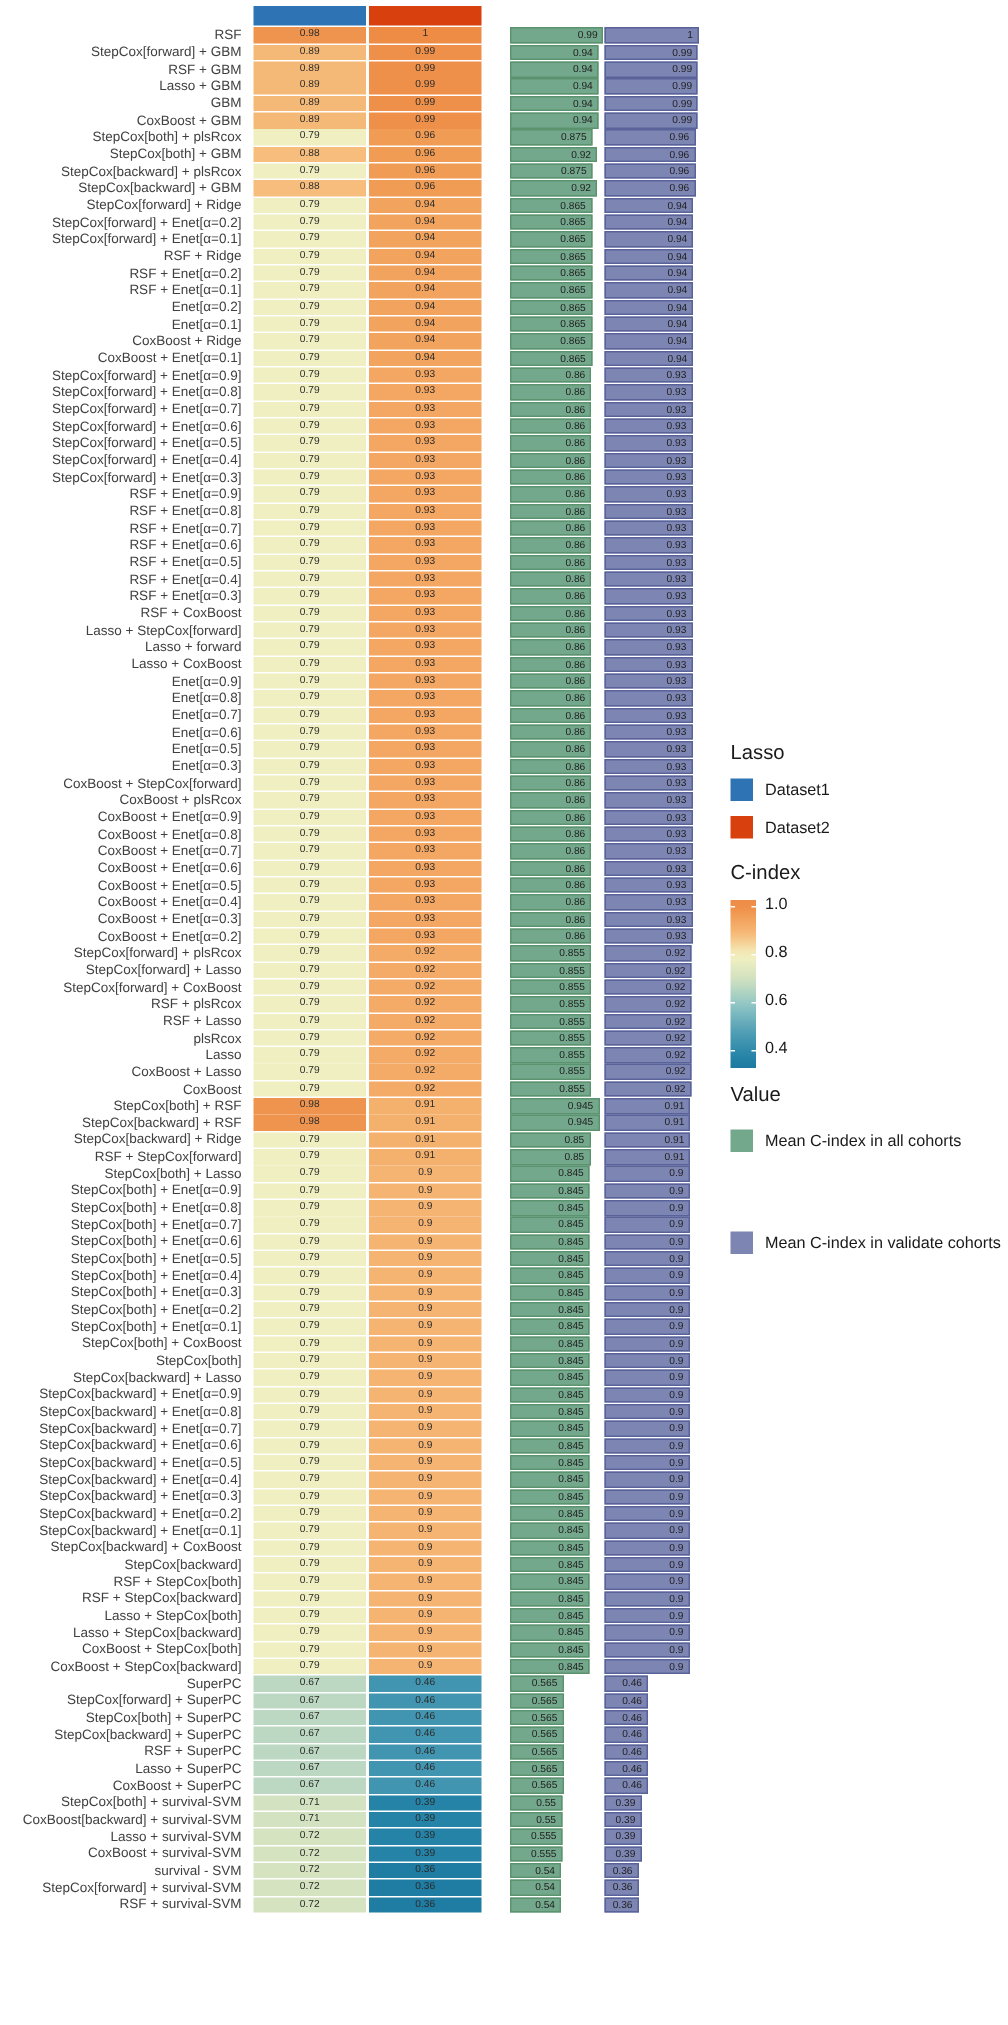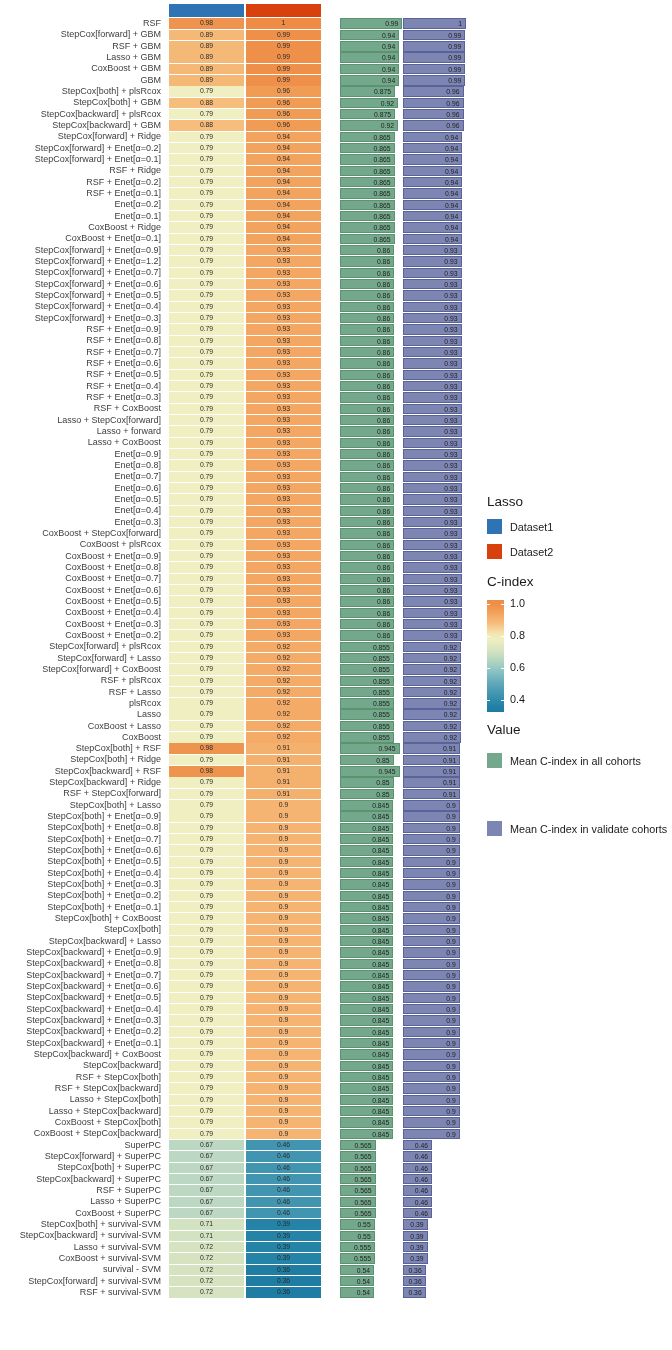--- a/index.html
+++ b/index.html
@@ -82,42 +82,42 @@
         <div class="cell c1" style="background: rgb(245, 185, 119);">0.89</div>
         <div class="cell c2" style="background: rgb(239, 144, 74);">0.99</div>
         <div class="gwrap">
           <div class="bar gbar" style="width: 59.2px;">0.94</div>
         </div>
         <div class="pwrap">
           <div class="bar pbar" style="width: 62.4px;">0.99</div>
         </div>
       </div>
       <div class="row">
+        <span class="rlabel">GBM</span>
+        <div class="cell c1" style="background: rgb(245, 185, 119);">0.89</div>
+        <div class="cell c2" style="background: rgb(239, 144, 74);">0.99</div>
+        <div class="gwrap">
+          <div class="bar gbar" style="width: 59.2px;">0.94</div>
+        </div>
+        <div class="pwrap">
+          <div class="bar pbar" style="width: 62.4px;">0.99</div>
+        </div>
+      </div>
+      <div class="row">
         <span class="rlabel">CoxBoost + GBM</span>
         <div class="cell c1" style="background: rgb(245, 185, 119);">0.89</div>
         <div class="cell c2" style="background: rgb(239, 144, 74);">0.99</div>
         <div class="gwrap">
           <div class="bar gbar" style="width: 59.2px;">0.94</div>
         </div>
         <div class="pwrap">
           <div class="bar pbar" style="width: 62.4px;">0.99</div>
         </div>
       </div>
       <div class="row">
-        <span class="rlabel">GBM</span>
-        <div class="cell c1" style="background: rgb(245, 185, 119);">0.89</div>
-        <div class="cell c2" style="background: rgb(239, 144, 74);">0.99</div>
-        <div class="gwrap">
-          <div class="bar gbar" style="width: 59.2px;">0.94</div>
-        </div>
-        <div class="pwrap">
-          <div class="bar pbar" style="width: 62.4px;">0.99</div>
-        </div>
-      </div>
-      <div class="row">
         <span class="rlabel">StepCox[both] + plsRcox</span>
         <div class="cell c1" style="background: rgb(240, 239, 193);">0.79</div>
         <div class="cell c2" style="background: rgb(240, 156, 85);">0.96</div>
         <div class="gwrap">
           <div class="bar gbar" style="width: 55.1px;">0.875</div>
         </div>
         <div class="pwrap">
           <div class="bar pbar" style="width: 60.5px;">0.96</div>
         </div>
       </div>
@@ -269,21 +269,21 @@
         <div class="cell c1" style="background: rgb(240, 239, 193);">0.79</div>
         <div class="cell c2" style="background: rgb(243, 167, 99);">0.93</div>
         <div class="gwrap">
           <div class="bar gbar" style="width: 54.2px;">0.86</div>
         </div>
         <div class="pwrap">
           <div class="bar pbar" style="width: 58.6px;">0.93</div>
         </div>
       </div>
       <div class="row">
-        <span class="rlabel">StepCox[forward] + Enet[α=1.2]</span>
+        <span class="rlabel">StepCox[forward] + Enet[α=0.8]</span>
         <div class="cell c1" style="background: rgb(240, 239, 193);">0.79</div>
         <div class="cell c2" style="background: rgb(243, 167, 99);">0.93</div>
         <div class="gwrap">
           <div class="bar gbar" style="width: 54.2px;">0.86</div>
         </div>
         <div class="pwrap">
           <div class="bar pbar" style="width: 58.6px;">0.93</div>
         </div>
       </div>
       <div class="row">
@@ -501,31 +501,20 @@
         <div class="cell c2" style="background: rgb(243, 167, 99);">0.93</div>
         <div class="gwrap">
           <div class="bar gbar" style="width: 54.2px;">0.86</div>
         </div>
         <div class="pwrap">
           <div class="bar pbar" style="width: 58.6px;">0.93</div>
         </div>
       </div>
       <div class="row">
         <span class="rlabel">Enet[α=0.5]</span>
-        <div class="cell c1" style="background: rgb(240, 239, 193);">0.79</div>
-        <div class="cell c2" style="background: rgb(243, 167, 99);">0.93</div>
-        <div class="gwrap">
-          <div class="bar gbar" style="width: 54.2px;">0.86</div>
-        </div>
-        <div class="pwrap">
-          <div class="bar pbar" style="width: 58.6px;">0.93</div>
-        </div>
-      </div>
-      <div class="row">
-        <span class="rlabel">Enet[α=0.4]</span>
         <div class="cell c1" style="background: rgb(240, 239, 193);">0.79</div>
         <div class="cell c2" style="background: rgb(243, 167, 99);">0.93</div>
         <div class="gwrap">
           <div class="bar gbar" style="width: 54.2px;">0.86</div>
         </div>
         <div class="pwrap">
           <div class="bar pbar" style="width: 58.6px;">0.93</div>
         </div>
       </div>
       <div class="row">
@@ -753,31 +742,20 @@
         <div class="cell c1" style="background: rgb(239, 148, 78);">0.98</div>
         <div class="cell c2" style="background: rgb(244, 176, 109);">0.91</div>
         <div class="gwrap">
           <div class="bar gbar" style="width: 59.5px;">0.945</div>
         </div>
         <div class="pwrap">
           <div class="bar pbar" style="width: 57.3px;">0.91</div>
         </div>
       </div>
       <div class="row">
-        <span class="rlabel">StepCox[both] + Ridge</span>
-        <div class="cell c1" style="background: rgb(240, 239, 193);">0.79</div>
-        <div class="cell c2" style="background: rgb(244, 176, 109);">0.91</div>
-        <div class="gwrap">
-          <div class="bar gbar" style="width: 53.5px;">0.85</div>
-        </div>
-        <div class="pwrap">
-          <div class="bar pbar" style="width: 57.3px;">0.91</div>
-        </div>
-      </div>
-      <div class="row">
         <span class="rlabel">StepCox[backward] + RSF</span>
         <div class="cell c1" style="background: rgb(239, 148, 78);">0.98</div>
         <div class="cell c2" style="background: rgb(244, 176, 109);">0.91</div>
         <div class="gwrap">
           <div class="bar gbar" style="width: 59.5px;">0.945</div>
         </div>
         <div class="pwrap">
           <div class="bar pbar" style="width: 57.3px;">0.91</div>
         </div>
       </div>
@@ -1215,21 +1193,21 @@
         <div class="cell c1" style="background: rgb(211, 226, 192);">0.71</div>
         <div class="cell c2" style="background: rgb(36, 131, 167);">0.39</div>
         <div class="gwrap">
           <div class="bar gbar" style="width: 34.7px;">0.55</div>
         </div>
         <div class="pwrap">
           <div class="bar pbar" style="width: 24.6px;">0.39</div>
         </div>
       </div>
       <div class="row">
-        <span class="rlabel">StepCox[backward] + survival-SVM</span>
+        <span class="rlabel">CoxBoost[backward] + survival-SVM</span>
         <div class="cell c1" style="background: rgb(211, 226, 192);">0.71</div>
         <div class="cell c2" style="background: rgb(36, 131, 167);">0.39</div>
         <div class="gwrap">
           <div class="bar gbar" style="width: 34.7px;">0.55</div>
         </div>
         <div class="pwrap">
           <div class="bar pbar" style="width: 24.6px;">0.39</div>
         </div>
       </div>
       <div class="row">

